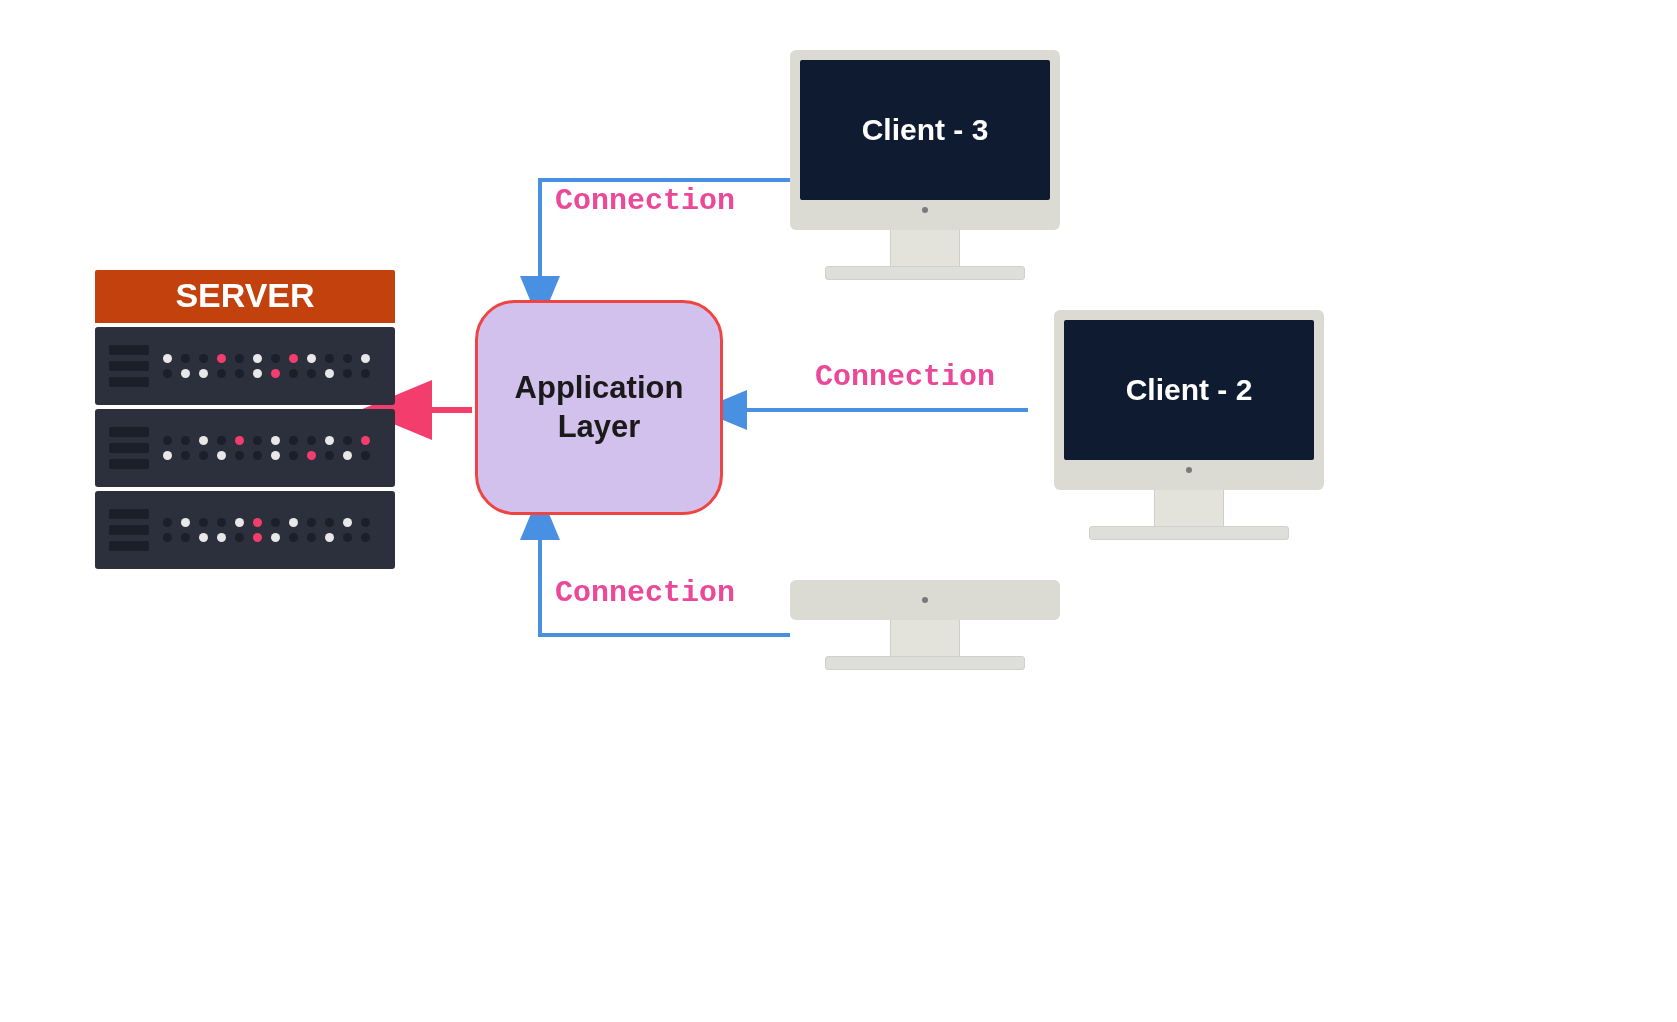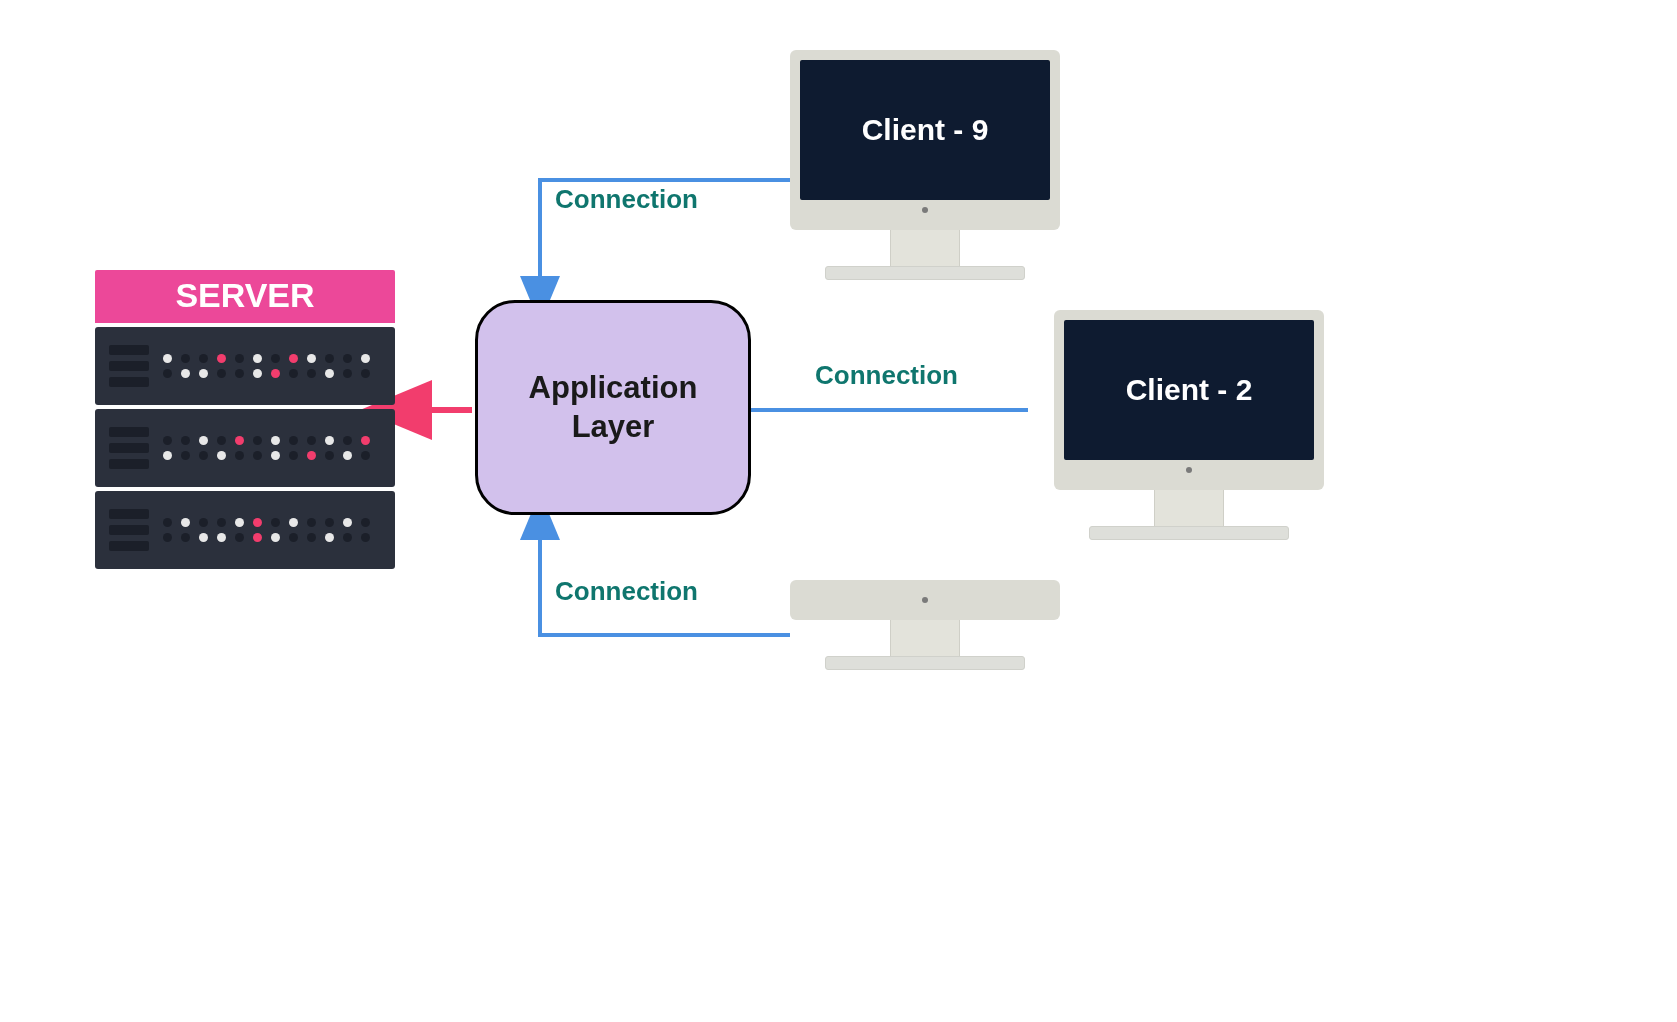--- a/index.html
+++ b/index.html
@@ -17,21 +17,21 @@
     height: 100%;
   }
   
   .server-wrap {
     position: absolute;
     left: 95px;
     top: 270px;
     width: 300px;
   }
   .server-title {
-    background: #ec4899;
+    background: #c2410c;
     color: #ffffff;
     font-weight: 700;
     font-size: 34px;
     text-align: center;
     padding: 6px 0 8px 0;
     border-radius: 2px 2px 0 0;
   }
   .rack-unit {
     background: #2b303c;
     height: 78px;
@@ -64,24 +64,24 @@
   .led { width: 9px; height: 9px; border-radius: 50%; }
   .led.w { background: #e8e8e8; }
   .led.d { background: #1b1f29; }
   .led.r { background: #f23d6d; }
 
   
   .app-box {
     position: absolute;
     left: 475px;
     top: 300px;
-    width: 276px;
+    width: 248px;
     height: 215px;
     background: #d2c1ec;
-    border: 3px solid #000000;
+    border: 3px solid #ef4444;
     border-radius: 40px;
     display: flex;
     align-items: center;
     justify-content: center;
     text-align: center;
     font-size: 31px;
     font-weight: 600;
     color: #1a1a1a;
     line-height: 1.25;
     padding: 10px;
@@ -142,23 +142,24 @@
   svg.arrows {
     position: absolute;
     left: 0; top: 0;
     width: 1677px;
     height: 1022px;
     pointer-events: none;
   }
 
   .conn-label {
     position: absolute;
-    font-size: 26px;
+    font-size: 30px;
     font-weight: 600;
-    color: #0f766e;
+    color: #ec4899;
+    font-family: Liberation Mono, monospace;
   }
   .lbl1 { left: 555px; top: 184px; }
   .lbl2 { left: 815px; top: 360px; }
   .lbl3 { left: 555px; top: 576px; }
 
 </style>
 </head>
 <body>
 
 <div class="canvas">
@@ -289,21 +290,21 @@
     </div>
   </div>
 
   <div class="app-box">
     <span>Application Layer</span>
   </div>
 
   <div class="monitor client1">
     <div class="monitor-frame">
       <div class="monitor-screen">
-          <span>Client - 9</span>
+          <span>Client - 3</span>
         </div>
       <div class="monitor-bezel-bottom">
           <span class="monitor-dot"></span>
         </div>
     </div>
     <div class="monitor-neck"></div>
     <div class="monitor-base"></div>
   </div>
 
   <div class="monitor client2">

